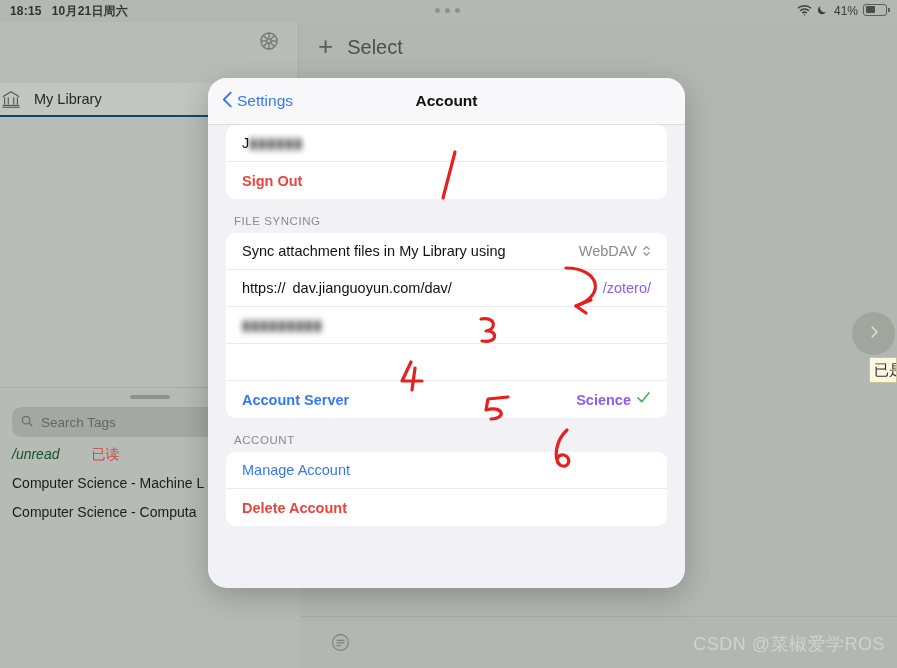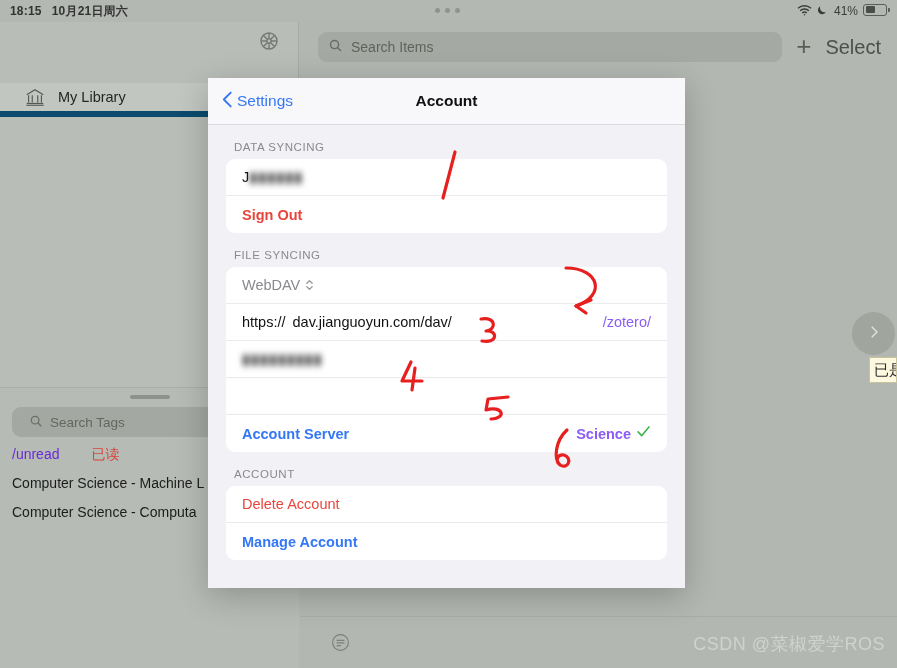--- a/index.html
+++ b/index.html
@@ -97,24 +97,24 @@
     display: flex; align-items: center; justify-content: center;
     opacity: .62;
   }
   .library-row {
     position: absolute;
     left: 0; top: 61px;
     width: 299px; height: 34px;
     display: flex;
     align-items: center;
     gap: 12px;
-    padding-left: 24px;
+    padding-left: 0;
     box-sizing: border-box;
     background: #c2c6c0;
-    border-bottom: 6px solid #0c4a6e;
+    border-bottom: 2px solid #0c4a6e;
     font-size: 14.5px;
     color: #262626;
   }
   .lib-icon { width: 22px; height: 22px; opacity: .8; display:block;}
 
   .tags-panel {
     position: absolute;
     left: 0; bottom: 0;
     width: 299px; height: 280px;
     background: #b6bbb5;
@@ -127,36 +127,36 @@
     margin: 7px auto 8px auto;
   }
   .tag-search {
     margin: 0 12px;
     height: 30px;
     border-radius: 9px;
     background: rgba(120,126,118,0.30);
     display: flex;
     align-items: center;
     gap: 7px;
-    padding: 0 17px;
+    padding: 0 8px;
     box-sizing: border-box;
     font-size: 13.5px;
     color: #63675f;
   }
   .tag-list {
     padding: 10px 12px 0 12px;
     font-size: 14px;
     line-height: 1.1;
   }
   .tag-row-inline {
     display: flex;
     gap: 32px;
     margin-bottom: 14px;
   }
-  .tag-unread { color: #6d28d9; }
+  .tag-unread { color: #14532d; font-style: italic; }
   .tag-read  { color: #d6433b; }
   .tag-item {
     color: #1c1c1c;
     margin-bottom: 13px;
     white-space: nowrap;
     overflow: hidden;
   }
 
   
   .right-col {
@@ -239,21 +239,21 @@
     box-sizing: border-box;
     line-height: 1.3;
   }
 
   
   .modal {
     position: absolute;
     left: 208px; top: 78px;
     width: 477px; height: 510px;
     background: #f2f2f6;
-    border-radius: 0;
+    border-radius: 19px;
     box-shadow: 0 8px 30px rgba(0,0,0,.22);
     overflow: hidden;
   }
   .modal-nav {
     height: 47px;
     background: #f8f8fa;
     border-bottom: 1px solid #dcdce0;
     display: flex;
     align-items: center;
     position: relative;
@@ -382,29 +382,20 @@
           <span class="tag-read">已读</span>
         </div>
         <div class="tag-item">Computer Science - Machine L</div>
         <div class="tag-item">Computer Science - Computa</div>
       </div>
     </div>
   </div>
 
   <div class="right-col">
     <div class="search-bar-row">
-      <div class="search-field">
-        <span>
-          <svg width="15" height="15" viewBox="0 0 24 24" fill="none" stroke="#676b64" stroke-width="2.2">
-            <circle cx="10.5" cy="10.5" r="6.5"></circle>
-              <path d="M15.5 15.5L21 21"></path>
-          </svg>
-        </span>
-        <span>Search Items</span>
-      </div>
       <div class="plus-btn">+</div>
       <div class="select-btn">Select</div>
     </div>
 
     <div class="bottom-bar">
       <span class="list-icon">
         <svg width="21" height="21" viewBox="0 0 24 24" fill="none" stroke="#50544e" stroke-width="1.3">
           <circle cx="12" cy="12" r="9"></circle>
           <path d="M7.5 9.5h9M7.5 12.5h9M7.5 15.5h5"></path>
         </svg>
@@ -463,34 +454,34 @@
             <path d="M9.5 1.5L2 9l7.5 7.5"></path>
           </svg>
         </span>
         <span>Settings</span>
       </div>
       <div class="modal-title">Account</div>
     </div>
 
     <div class="modal-body">
 
-      <div class="section-head">DATA SYNCING</div>
       <div class="card">
         <div class="cell tall">
           <span>J</span>
             <span class="blur-text">▮▮▮▮▮▮</span>
         </div>
         <div class="cell tall">
           <span class="link-red">Sign Out</span>
         </div>
       </div>
 
       <div class="section-head">FILE SYNCING</div>
       <div class="card">
         <div class="cell tall">
+          <span class="grow">Sync attachment files in My Library using</span>
           <span class="trailing">
             <span>WebDAV</span>
             <span class="updown">
               <svg width="9" height="14" viewBox="0 0 10 16" fill="none" stroke="#9a9a9e" stroke-width="1.6" stroke-linecap="round" stroke-linejoin="round">
                 <path d="M2 6l3-3 3 3"></path>
                   <path d="M2 10l3 3 3-3"></path>
               </svg>
             </span>
           </span>
         </div>
@@ -514,24 +505,24 @@
                 <path d="M2.5 9.5l4.3 4.5L15.5 3.5"></path>
               </svg>
             </span>
           </span>
         </div>
       </div>
 
       <div class="section-head">ACCOUNT</div>
       <div class="card">
         <div class="cell tall">
+          <span class="link-blue">Manage Account</span>
+        </div>
+        <div class="cell tall">
           <span class="link-red">Delete Account</span>
-        </div>
-        <div class="cell tall">
-          <span class="link-blue">Manage Account</span>
         </div>
       </div>
 
     </div>
   </div>
 
   <svg class="annot-svg" style="left:0;top:0;width:897px;height:668px;" viewBox="0 0 897 668" fill="none" stroke="#e81f1f" stroke-width="3.2" stroke-linecap="round" stroke-linejoin="round">
 
     <path d="M455 152 L443 198"></path>
 

